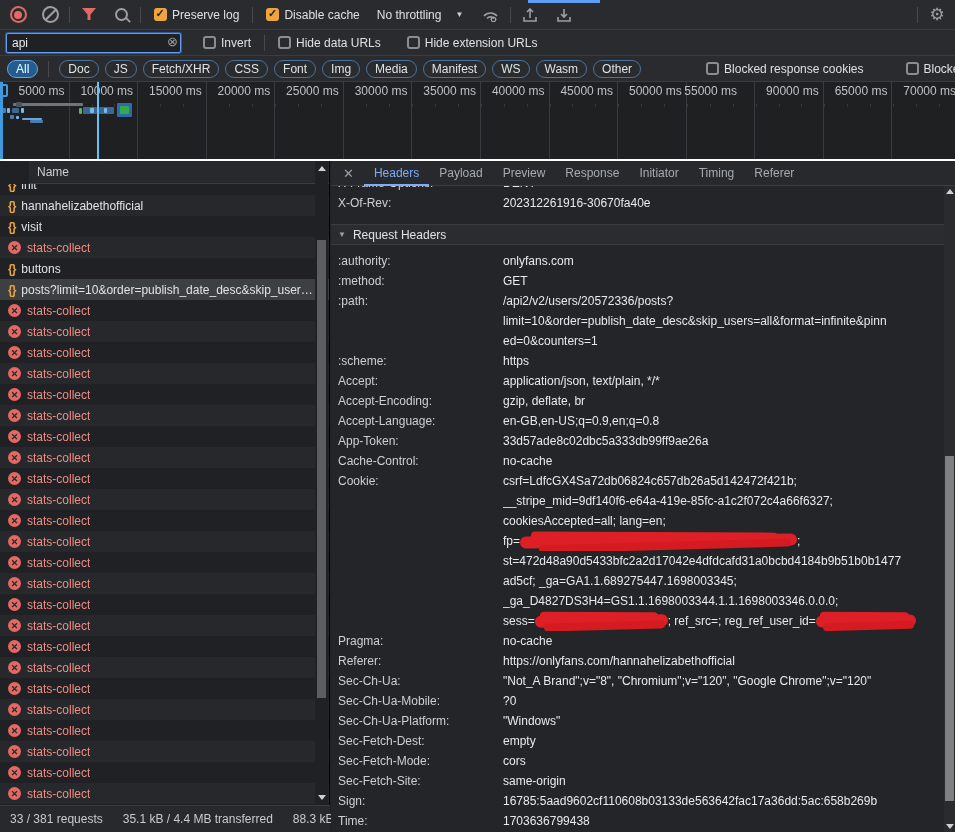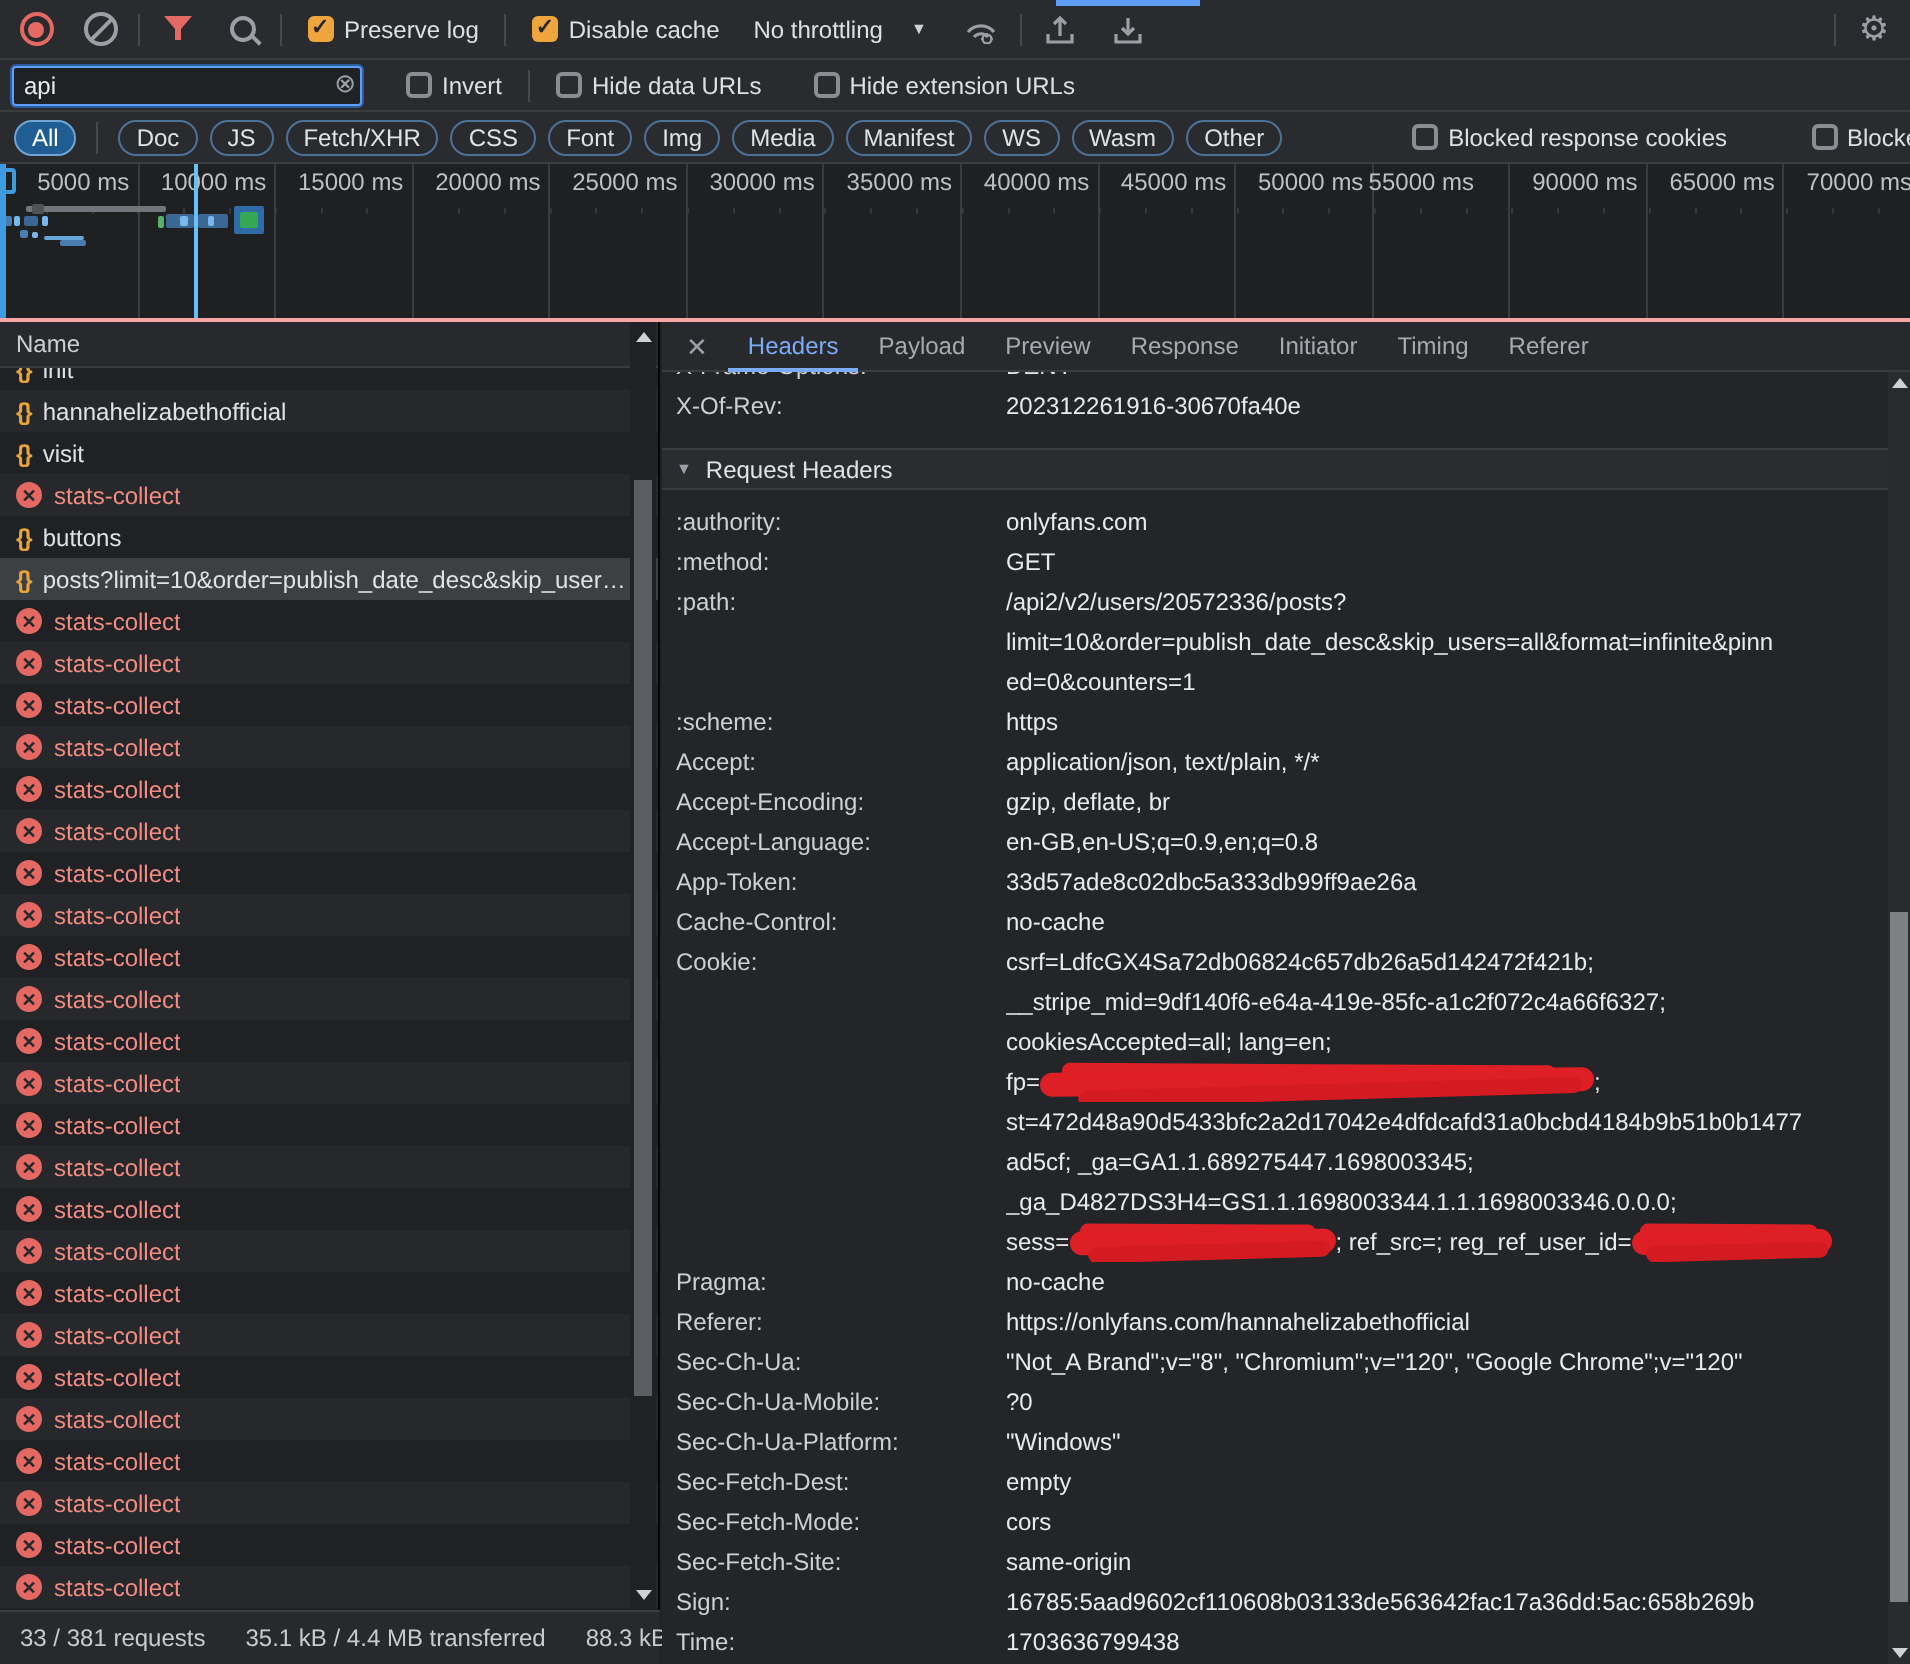--- a/index.html
+++ b/index.html
@@ -36,34 +36,34 @@
   .flt{width:150px;height:18px;background:#202124;border:1px solid #5f9df6;box-shadow:0 0 0 1px #2d5d9e;border-radius:2px;
        color:#e8eaed;font-family:"Liberation Sans",sans-serif;font-size:12px;padding:0 18px 0 5px;outline:none;margin-left:2px;}
   .fltwrap{position:relative;flex:none;}
   .fltclr{position:absolute;right:3px;top:2px;color:#9aa0a6;font-size:13px;cursor:pointer;line-height:1;}
 
   
   .pill{border:1px solid #4d7299;border-radius:10px;padding:1px 8px;margin:0 3px;color:#dfe3e6;white-space:nowrap;cursor:pointer;flex:none;}
   .pill.sel{background:#1f5d93;border-color:#70a4d6;color:#fff;}
 
   
-  #overview{position:absolute;left:0;top:82px;width:955px;height:77px;background:#1e2022;border-bottom:2px solid #fca5a5;overflow:hidden;}
+  #overview{position:absolute;left:0;top:82px;width:955px;height:77px;background:#1e2022;border-bottom:2px solid #ffffff;overflow:hidden;}
   .gline{position:absolute;top:0;bottom:0;width:1px;background:#393c3f;}
   .glabel{position:absolute;top:2px;width:72px;text-align:right;color:#bdc1c6;font-size:12px;white-space:nowrap;}
   .minorticks{position:absolute;left:0;top:22px;height:3px;width:100%;
      background:repeating-linear-gradient(90deg,#45484b 0 1px,transparent 1px 22.9px);opacity:.55;}
   .wbar{position:absolute;}
   .marker{position:absolute;top:0;bottom:0;width:2px;background:#67c1f5;}
   .leftedge{position:absolute;left:0;top:0;bottom:0;width:3px;background:#3f9ae0;}
   .lefthandle{position:absolute;left:1px;top:2px;width:7px;height:13px;border:2px solid #3f9ae0;border-radius:2px;background:#1e2022;box-sizing:border-box;}
 
   
   #main{position:absolute;left:0;top:161px;width:955px;bottom:0;}
   #leftpanel{position:absolute;left:0;top:0;width:330px;bottom:0;border-right:1px solid #060606;box-sizing:border-box;background:#1f2124;}
-  .colhdr{height:23px;background:#28292c;border-bottom:1px solid #3a3c3f;display:flex;align-items:center;padding-left:8px;color:#cdd0d3;box-sizing:border-box;}
+  .colhdr{height:23px;background:#28292c;border-bottom:1px solid #3a3c3f;display:flex;align-items:center;padding-left:8px;color:#cdd0d3;box-sizing:border-box;margin-left:29px;}
   #reqlist{position:absolute;left:0;top:23px;right:0;bottom:27px;overflow:hidden;}
   .rrow{height:21px;display:flex;align-items:center;padding-left:8px;white-space:nowrap;overflow:hidden;cursor:pointer;}
   .rrow .ricon{flex:none;margin-right:6px;}
   .ric-fetch{color:#e8a33d;font-weight:bold;font-size:12px;letter-spacing:-1px;}
   .ric-err{width:13px;height:13px;border-radius:50%;background:#e46962;color:#26282b;font-size:9px;font-weight:bold;
            display:flex;align-items:center;justify-content:center;}
   .rtext{overflow:hidden;text-overflow:clip;color:#dfe3e6;}
   .rrow.err .rtext{color:#f28b82;}
   .rrow.sel{background:#3c4043 !important;}
 

